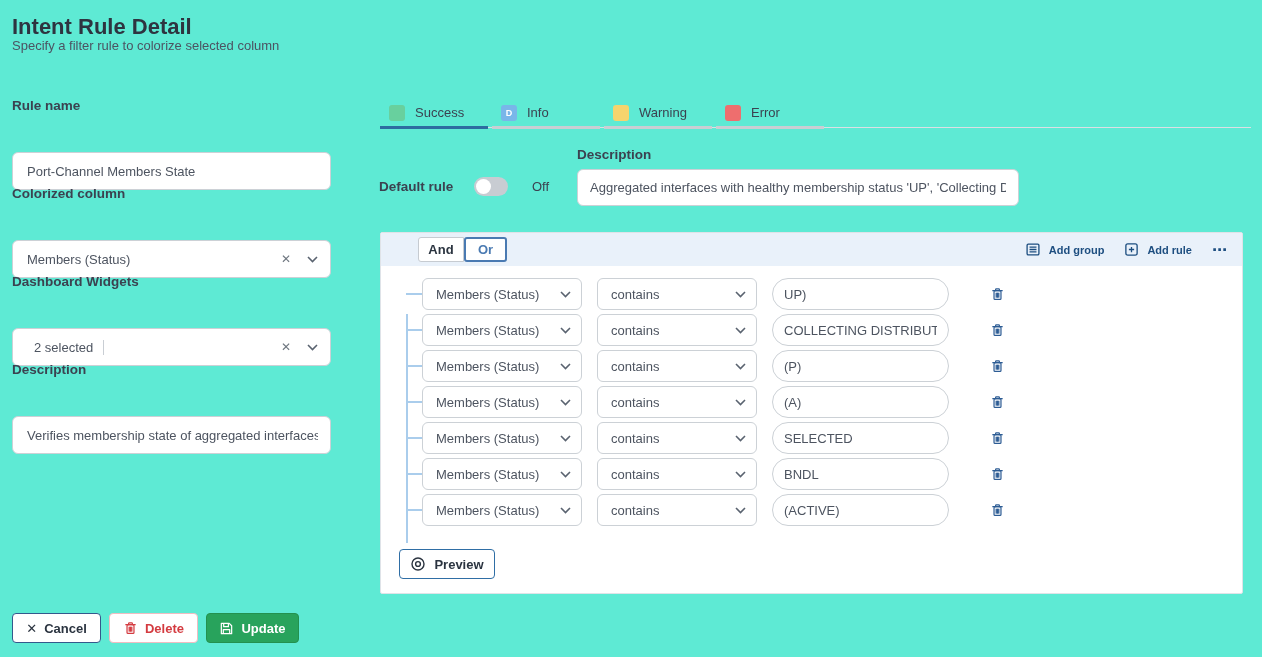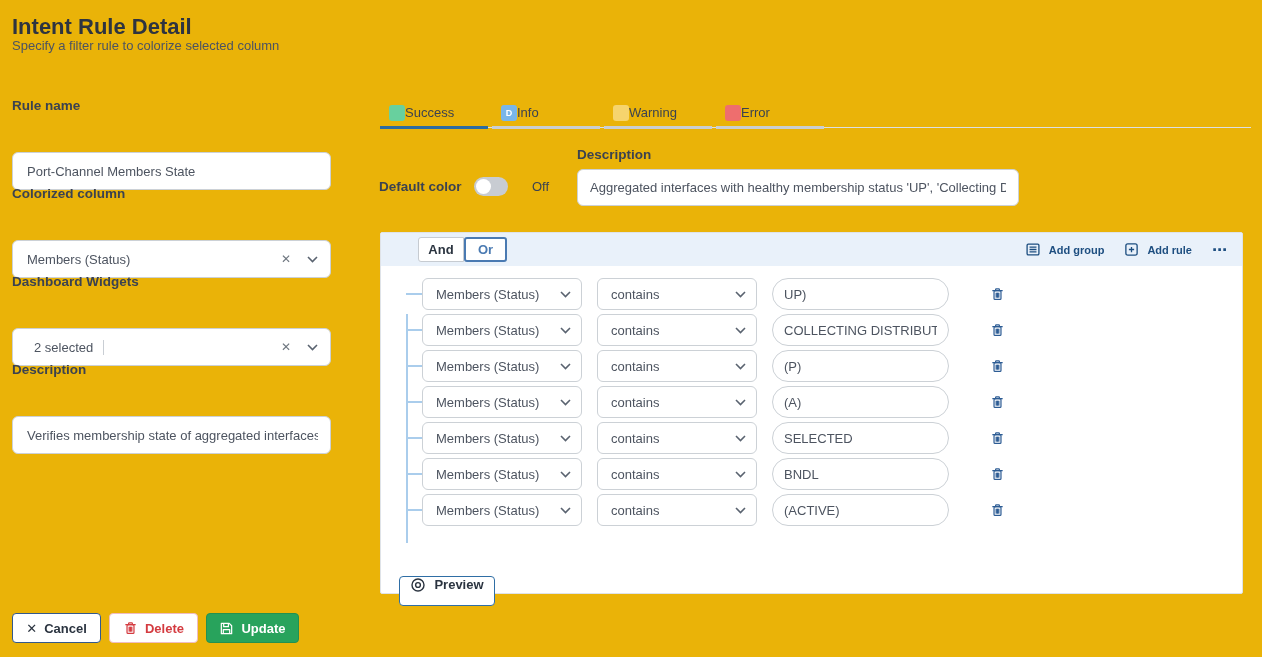--- a/index.html
+++ b/index.html
@@ -1,18 +1,18 @@
 <!DOCTYPE html>
 <html><head>
 <meta charset="utf-8">
 <style>
   * { margin:0; padding:0; box-sizing:border-box; }
   html,body { width:1262px; height:657px; background:#fff; }
   body { font-family:"Liberation Sans","DejaVu Sans",sans-serif; color:#3b4250; }
-  .page { position:relative; width:1262px; height:657px; background:#eab308; overflow:hidden; }
+  .page { position:relative; width:1262px; height:657px; background:#5eead4; overflow:hidden; }
 
   
   .page-title { position:absolute; left:12px; top:14px; font-size:22px; font-weight:700; color:#2e3440; }
   .page-subtitle { position:absolute; left:12px; top:38px; font-size:13px; color:#4c5362; }
 
   .field-label { position:absolute; left:12px; font-size:13.5px; font-weight:700; color:#3b4250; }
   .text-input, .select-box {
     position:absolute; left:12px; width:319px; height:38px;
     border:1px solid #ccd1d6; border-radius:6px; background:#fff;
     font-size:13px; color:#4d5460; display:flex; align-items:center;margin-top:32px;
@@ -26,21 +26,21 @@
 
   
   .btn { position:absolute; top:613px; height:30px; border-radius:4px; display:flex; align-items:center; justify-content:center; gap:7px; font-size:13px; font-weight:700; cursor:pointer; }
   .btn-cancel { left:12px; width:89px; background:#fff; border:1px solid #33598c; color:#2b3440; }
   .btn-delete { left:109px; width:89px; background:#fff; border:1px solid #f0bcc1; color:#d43b40; }
   .btn-update { left:206px; width:93px; background:#28a35c; border:1px solid #23914f; color:#fff; }
   .btn-cancel .x-mark { font-size:13px; color:#2b3440; }
 
   
   .tab-strip-line { position:absolute; left:380px; top:127px; width:871px; height:1px; background:#dcdfe3; }
-  .tab { position:absolute; top:97px; width:108px; height:31px; display:flex; align-items:center; padding-left:9px; cursor:pointer; }
+  .tab { position:absolute; top:97px; width:108px; height:31px; display:flex; align-items:center; gap:10px; padding-left:9px; cursor:pointer; }
   .tab::after { content:""; position:absolute; left:0; bottom:-1px; width:100%; height:3px; background:#c9ced3; }
   .tab.active::after { background:#2d6ca0; }
   .tab-square { width:16px; height:16px; border-radius:3px; flex:0 0 auto; display:flex; align-items:center; justify-content:center; }
   .tab-badge { font-size:9px; font-weight:700; color:#fff; }
   .tab-label { font-size:13px; color:#3b4250; }
 
   
   .dc-label { position:absolute; left:379px; top:179px; font-size:13.5px; font-weight:700; }
   .toggle { position:absolute; left:474px; top:177px; width:34px; height:19px; border-radius:10px; background:#c8ccd2; cursor:pointer; }
   .toggle .knob { position:absolute; left:2px; top:2px; width:15px; height:15px; border-radius:50%; background:#fff; }
@@ -60,21 +60,21 @@
 
   .rows { position:relative; padding-top:12px; }
   .tree-vline { position:absolute; left:25px; top:48px; width:2px; height:229px; background:#aacdec; }
   .rule-row { position:relative; height:32px; margin:0 0 4px 41px; display:flex; align-items:center; gap:15px; }
   .rule-row::before { content:""; position:absolute; left:-16px; top:50%; margin-top:-1px; width:16px; height:2px; background:#aacdec; }
   .row-select { width:160px; height:32px; border:1px solid #ccd1d6; border-radius:6px; background:#fff; display:flex; align-items:center; padding:0 10px 0 13px; font-size:13px; color:#4d5460; cursor:pointer; }
   .row-select span.txt { flex:1 1 auto; white-space:nowrap; overflow:hidden; }
   .row-value { width:177px; height:32px; border:1px solid #ccd1d6; border-radius:16px; padding:0 11px; font-size:13px; color:#4d5460; font-family:inherit; outline:none; }
   .row-trash { margin-left:26px; color:#2d5c94; cursor:pointer; line-height:0; }
 
-  .preview-btn { position:absolute; left:18px; top:316px; width:96px; height:30px; border:1px solid #2f6ea5; border-radius:4px; background:#fff; display:flex; justify-content:center; gap:8px; font-size:13px; font-weight:700; color:#2b3440; cursor:pointer;margin-top:27px; }
+  .preview-btn { position:absolute; left:18px; top:316px; width:96px; height:30px; border:1px solid #2f6ea5; border-radius:4px; background:#fff; display:flex; align-items:center; justify-content:center; gap:8px; font-size:13px; font-weight:700; color:#2b3440; cursor:pointer; }
 
   svg { display:block; }
 </style>
 </head>
 <body>
 
 <div class="page">
 
   <div class="page-title">Intent Rule Detail</div>
   <div class="page-subtitle">Specify a filter rule to colorize selected column</div>
@@ -146,21 +146,21 @@
   </div>
   <div class="tab" style="left:604px;">
     <span class="tab-square" style="background-color: rgb(246, 212, 109);"></span>
     <span class="tab-label">Warning</span>
   </div>
   <div class="tab" style="left:716px;">
     <span class="tab-square" style="background-color: rgb(238, 110, 110);"></span>
     <span class="tab-label">Error</span>
   </div>
 
-  <div class="dc-label">Default color</div>
+  <div class="dc-label">Default rule</div>
   <div class="toggle">
       <span class="knob"></span>
     </div>
   <div class="dc-state">Off</div>
   <div class="desc-label">Description</div>
   <input class="desc-input" value="Aggregated interfaces with healthy membership status 'UP', 'Collecting Distributing'" style="">
 
   <div class="builder">
     <div class="builder-header">
       <div class="seg seg-and">And</div>

